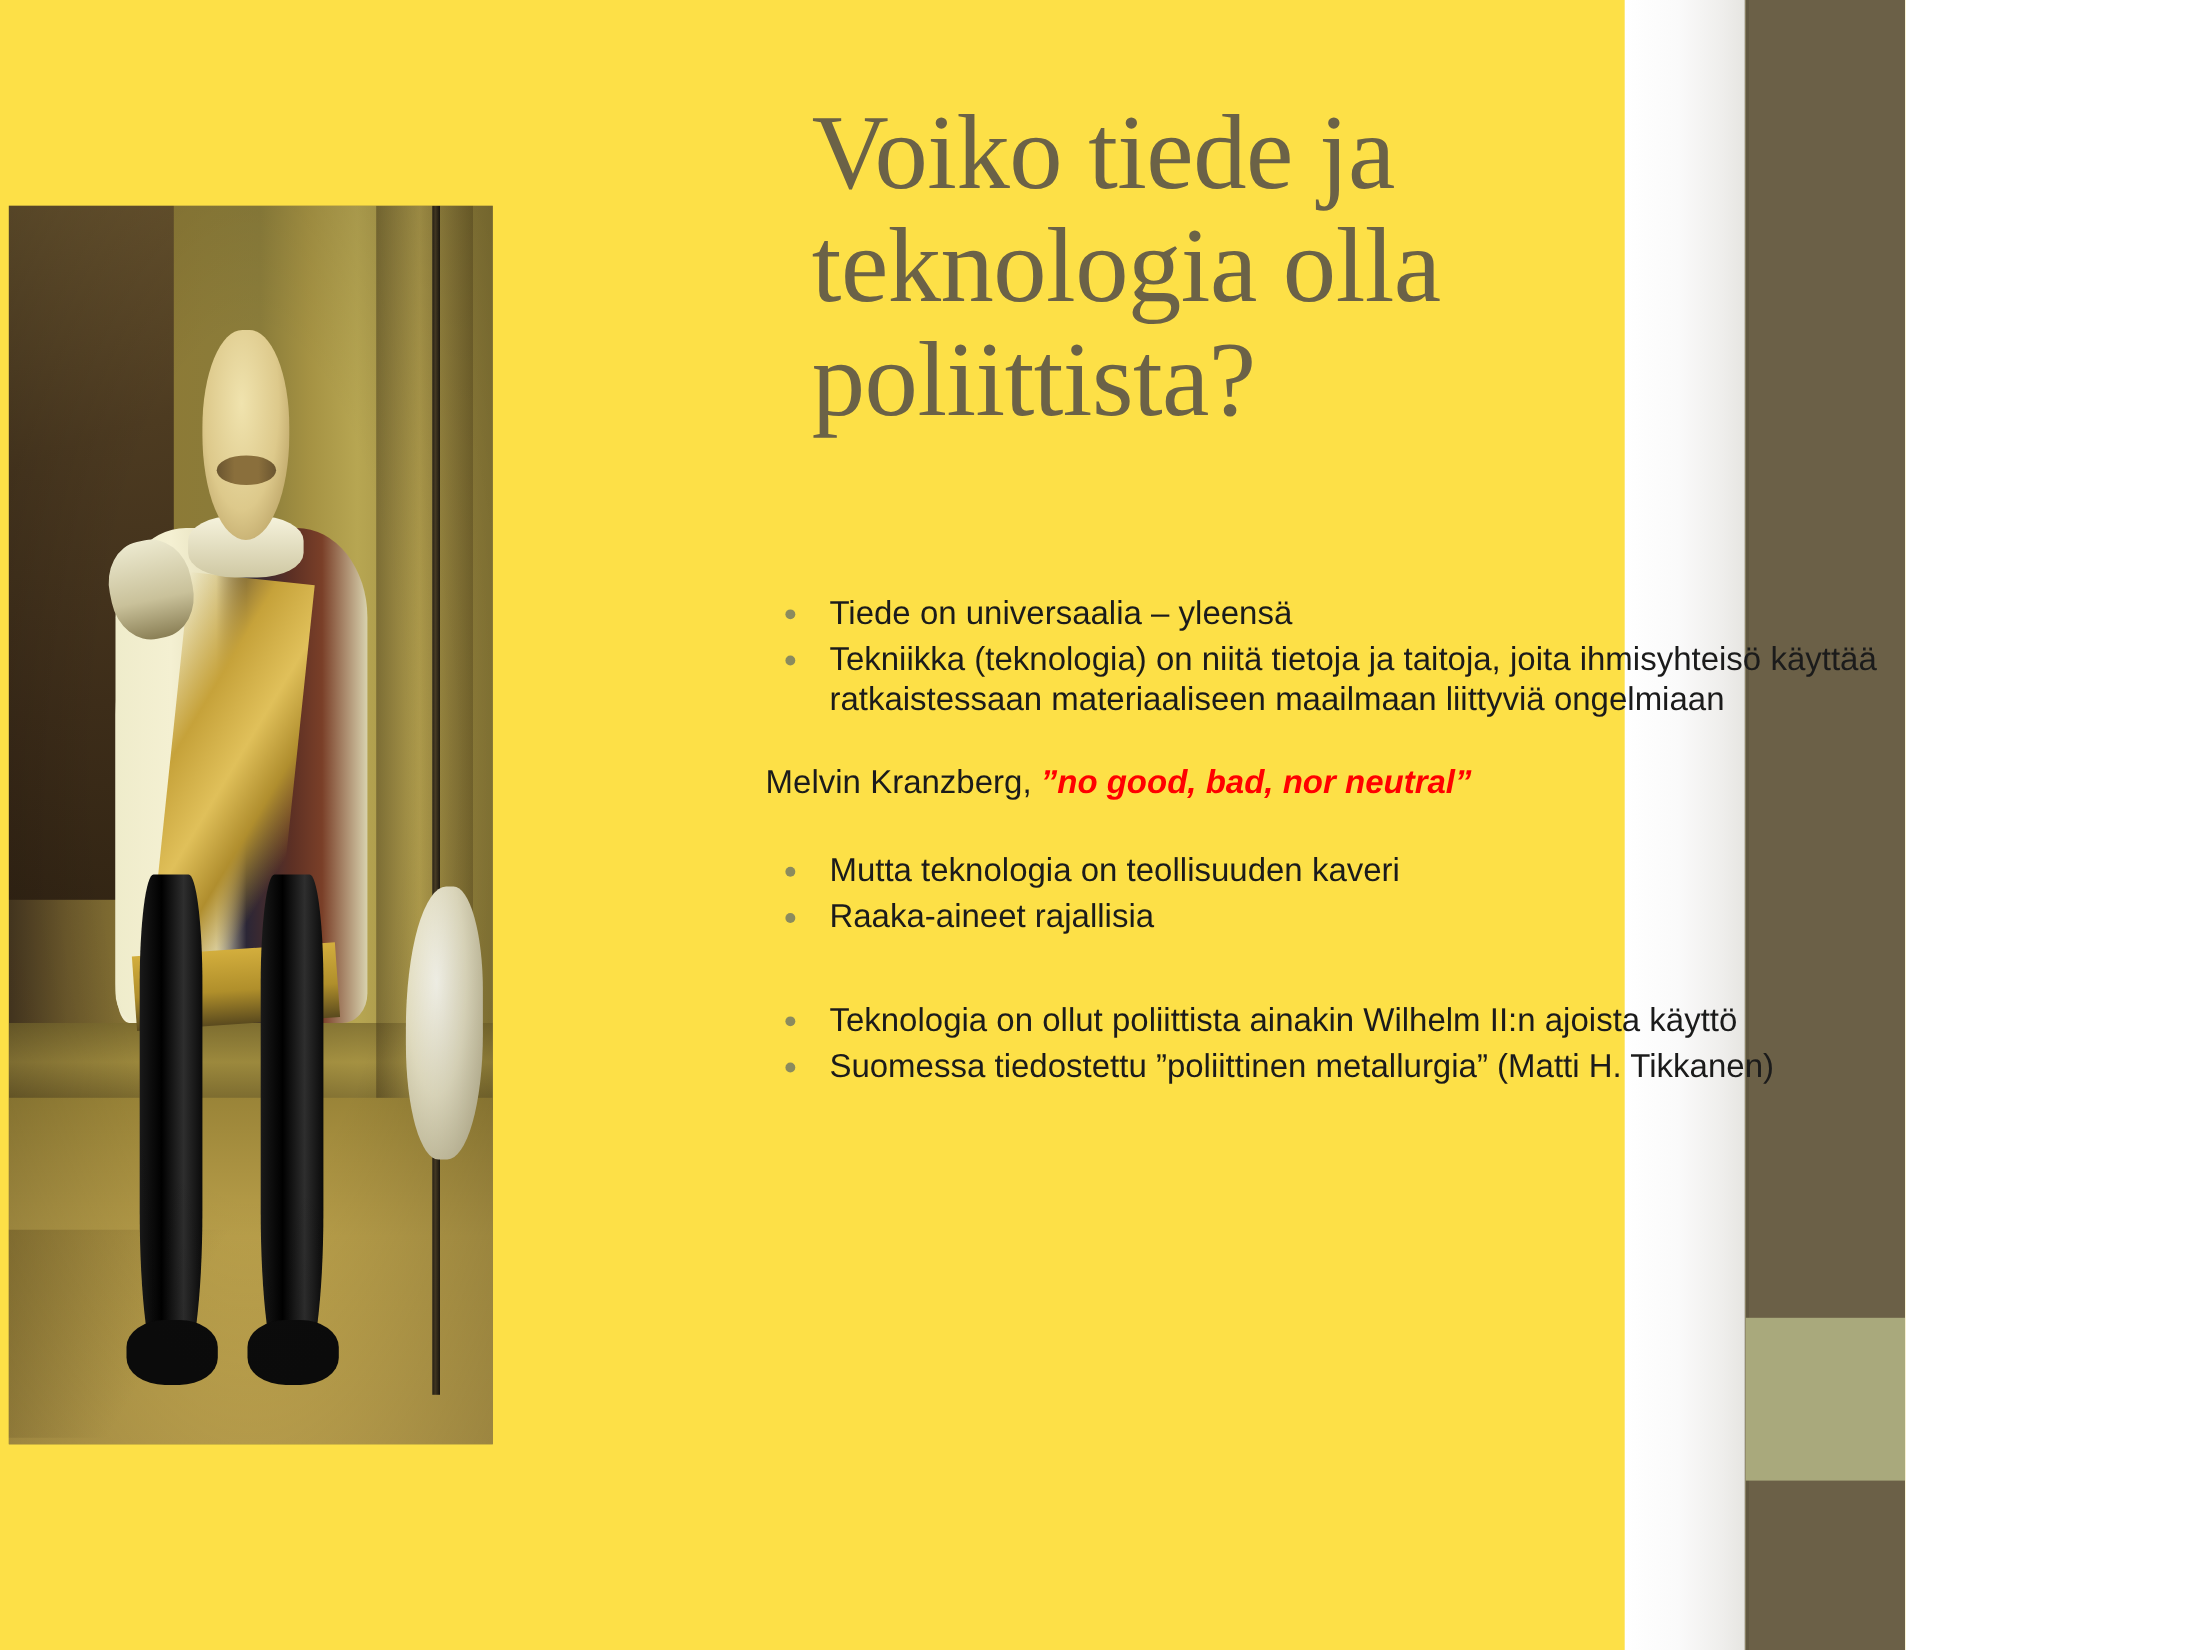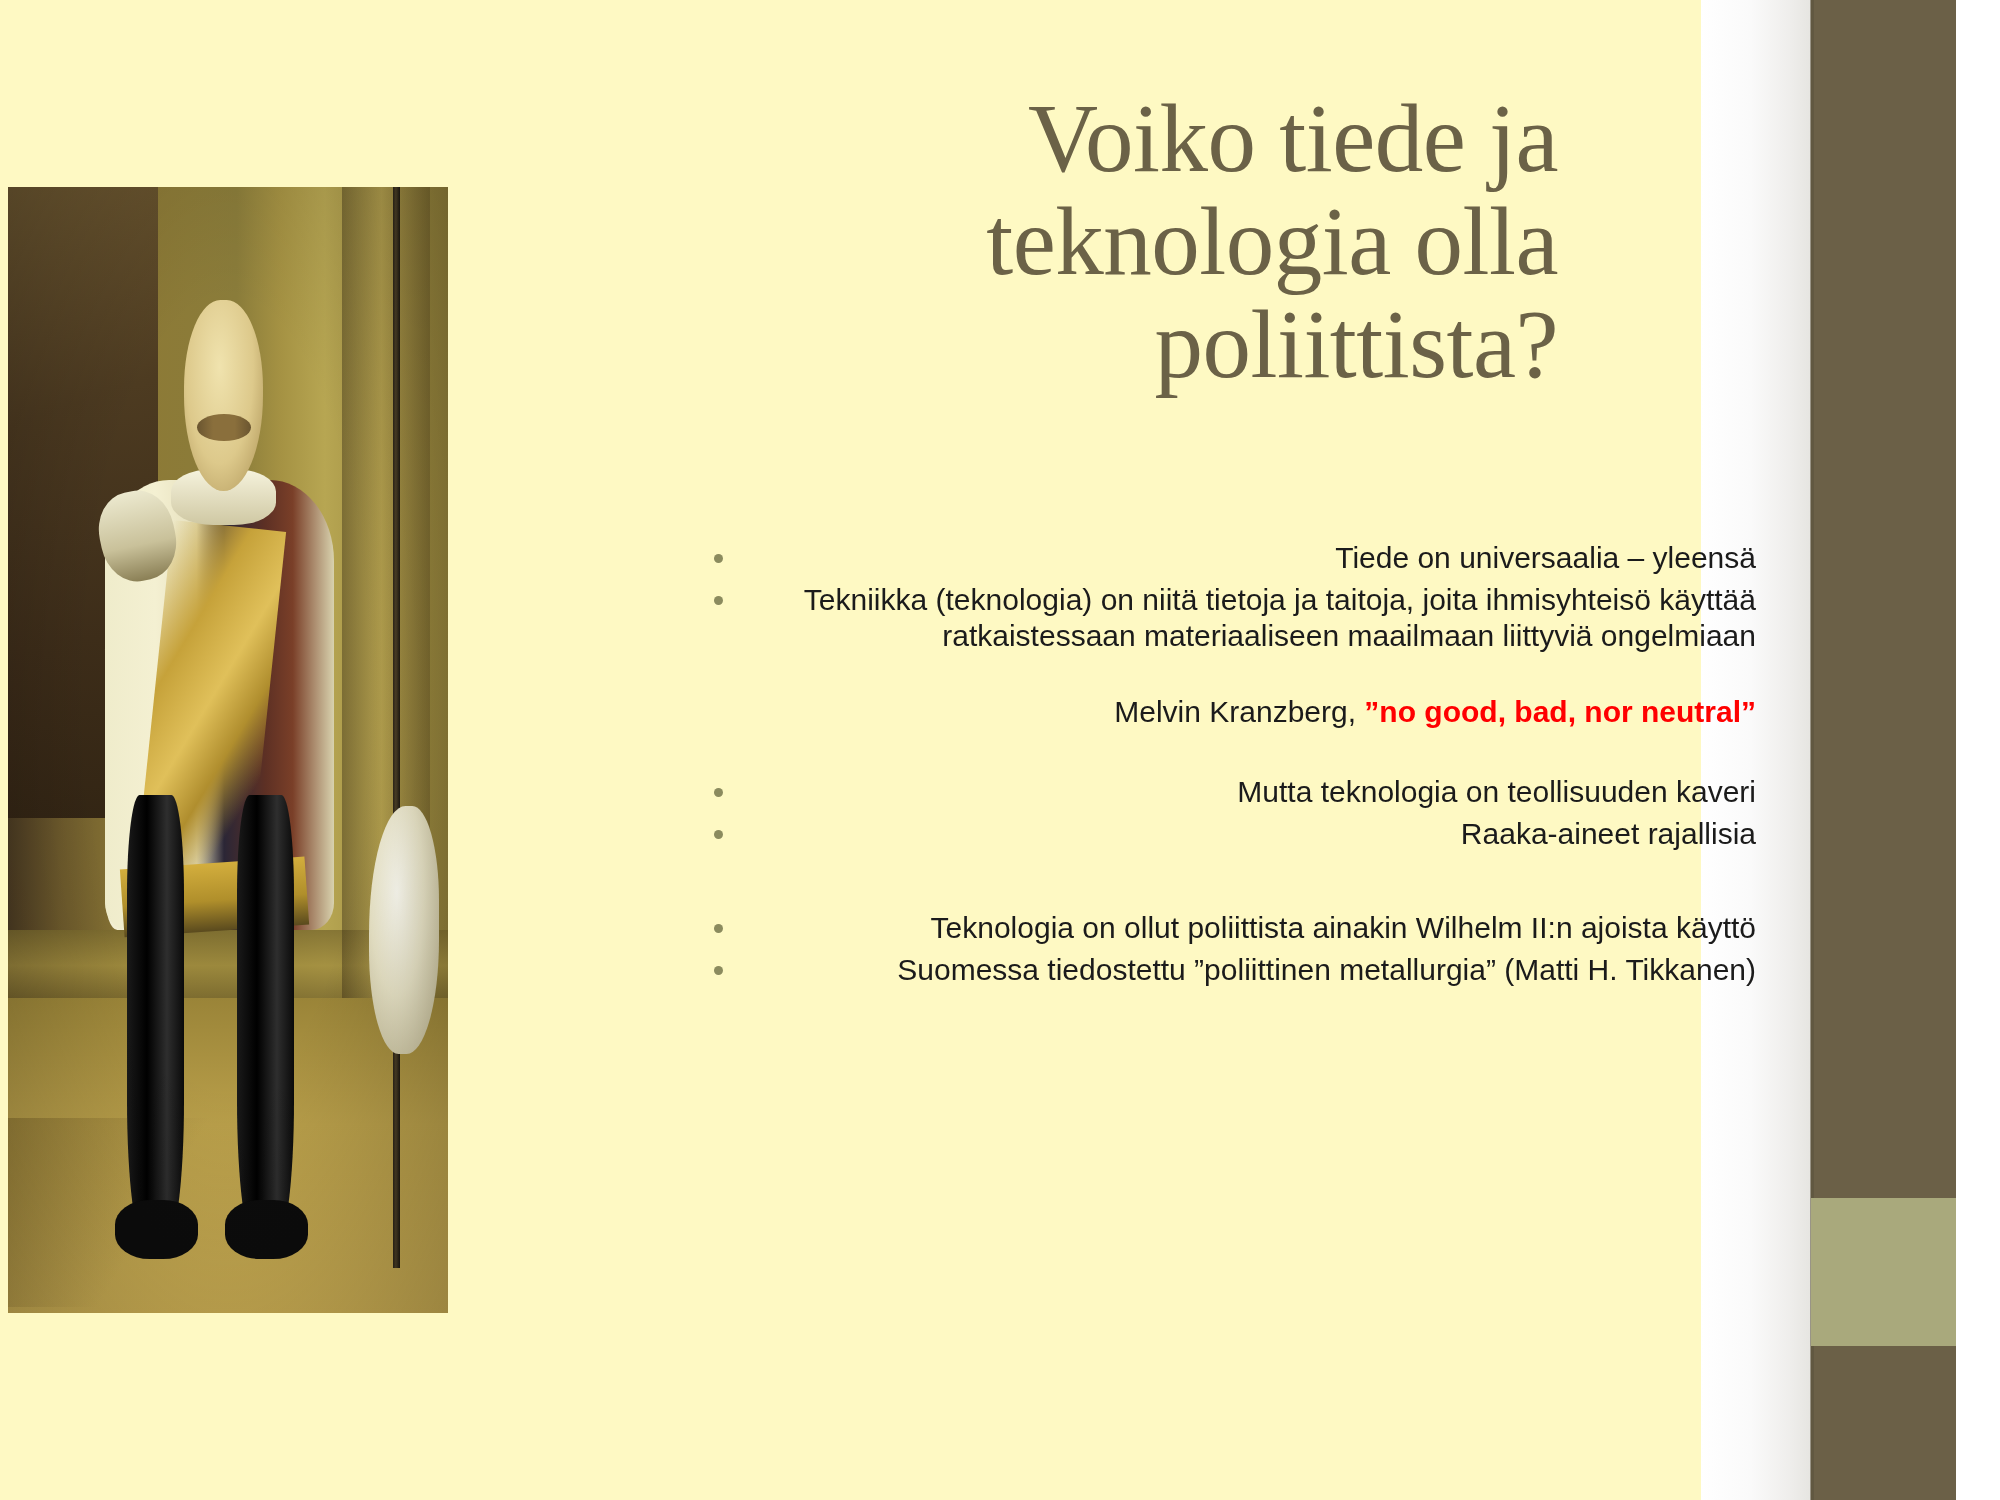--- a/index.html
+++ b/index.html
@@ -3,26 +3,25 @@
 <meta charset="utf-8">
 <title>Slide</title>
 <style>
   html, body {
     margin: 0;
     padding: 0;
     background: #ffffff;
   }
   #slide {
     position: relative;
-    width: 1956px;
+    width: 1732px;
     height: 1500px;
-    background: #fef9c3;
+    background: #fde047;
     overflow: hidden;
     font-family: "Liberation Sans", sans-serif;
-    text-align: right;
   }
 
   
   .right-gradient {
     position: absolute;
     top: 0;
     right: 145px;
     width: 110px;
     height: 1500px;
     background: linear-gradient(to right, #ffffff 0%, #fafafa 45%, #efeeec 80%, #e6e5e1 100%);
@@ -290,20 +289,21 @@
     background: #8B8B5E;
   }
   .quote-line {
     margin: 40px 0 0 0;
     font-size: 30px;
     color: #1b1b1b;
   }
   .quote-line .quote-em {
     color: #FF0000;
     font-weight: bold;
+    font-style: italic;
   }
   .group-gap { height: 44px; }
   .group-gap-2 { height: 52px; }
 </style>
 </head>
 <body>
 
 <div id="slide">
 
   <div class="right-gradient"></div>

